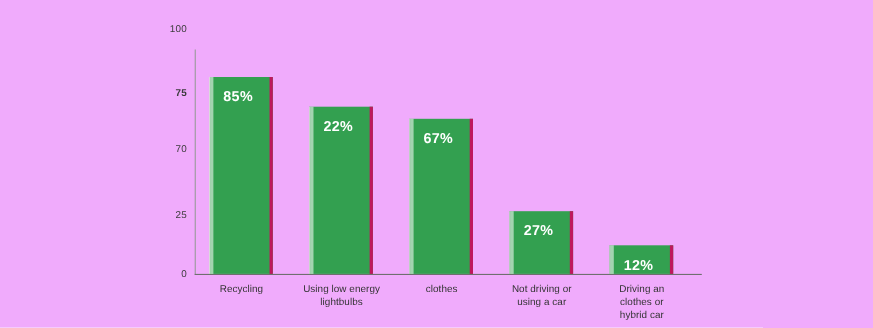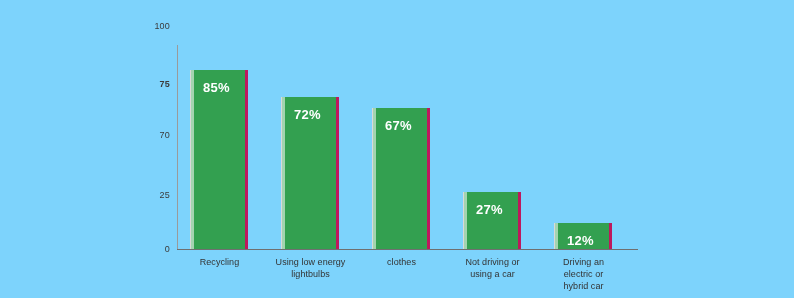--- a/index.html
+++ b/index.html
@@ -12,21 +12,21 @@
     height: 298px;
     overflow: hidden;
     font-family: "Liberation Sans", sans-serif;
     -webkit-font-smoothing: antialiased;
   }
 
   #chart-root {
     position: relative;
     width: 794px;
     height: 298px;
-    background: #7dd3fc;
+    background: #f0abfc;
   }
 
   
   .y-axis-line {
     position: absolute;
     left: 177px;
     top: 45px;
     width: 1px;
     height: 205px;
     background: #9a9a9a;
@@ -144,21 +144,21 @@
     <div class="bar-slot" style="left:0px;">
       <div class="bar" style="height:87.8%;">
         <div class="bar-inner-edge"></div>
         <div class="bar-value">85%</div>
       </div>
     </div>
 
     <div class="bar-slot" style="left:91px;">
       <div class="bar" style="height:74.4%;">
         <div class="bar-inner-edge"></div>
-        <div class="bar-value">72%</div>
+        <div class="bar-value">22%</div>
       </div>
     </div>
 
     <div class="bar-slot" style="left:182px;">
       <div class="bar" style="height:69.2%;">
         <div class="bar-inner-edge"></div>
         <div class="bar-value">67%</div>
       </div>
     </div>
 
@@ -191,17 +191,17 @@
     <div>clothes</div>
   </div>
 
   <div class="cat-label" style="left:440px;">
     <div>Not driving or</div>
     <div>using a car</div>
   </div>
 
   <div class="cat-label" style="left:531px;">
     <div>Driving an</div>
-    <div>electric or</div>
+    <div>clothes or</div>
     <div>hybrid car</div>
   </div>
 
 </div>
 
 </body></html>

